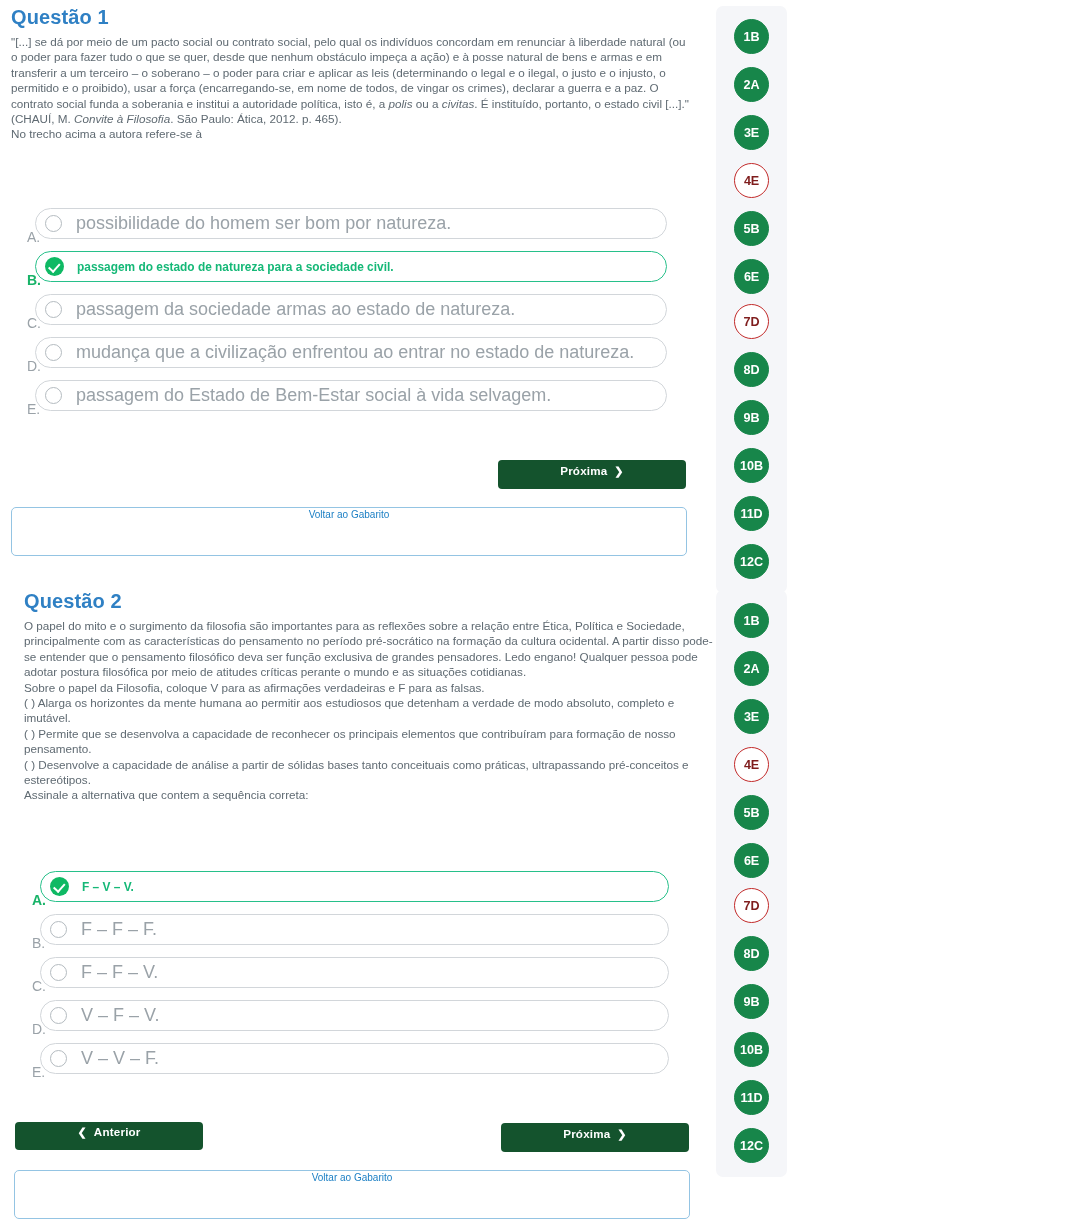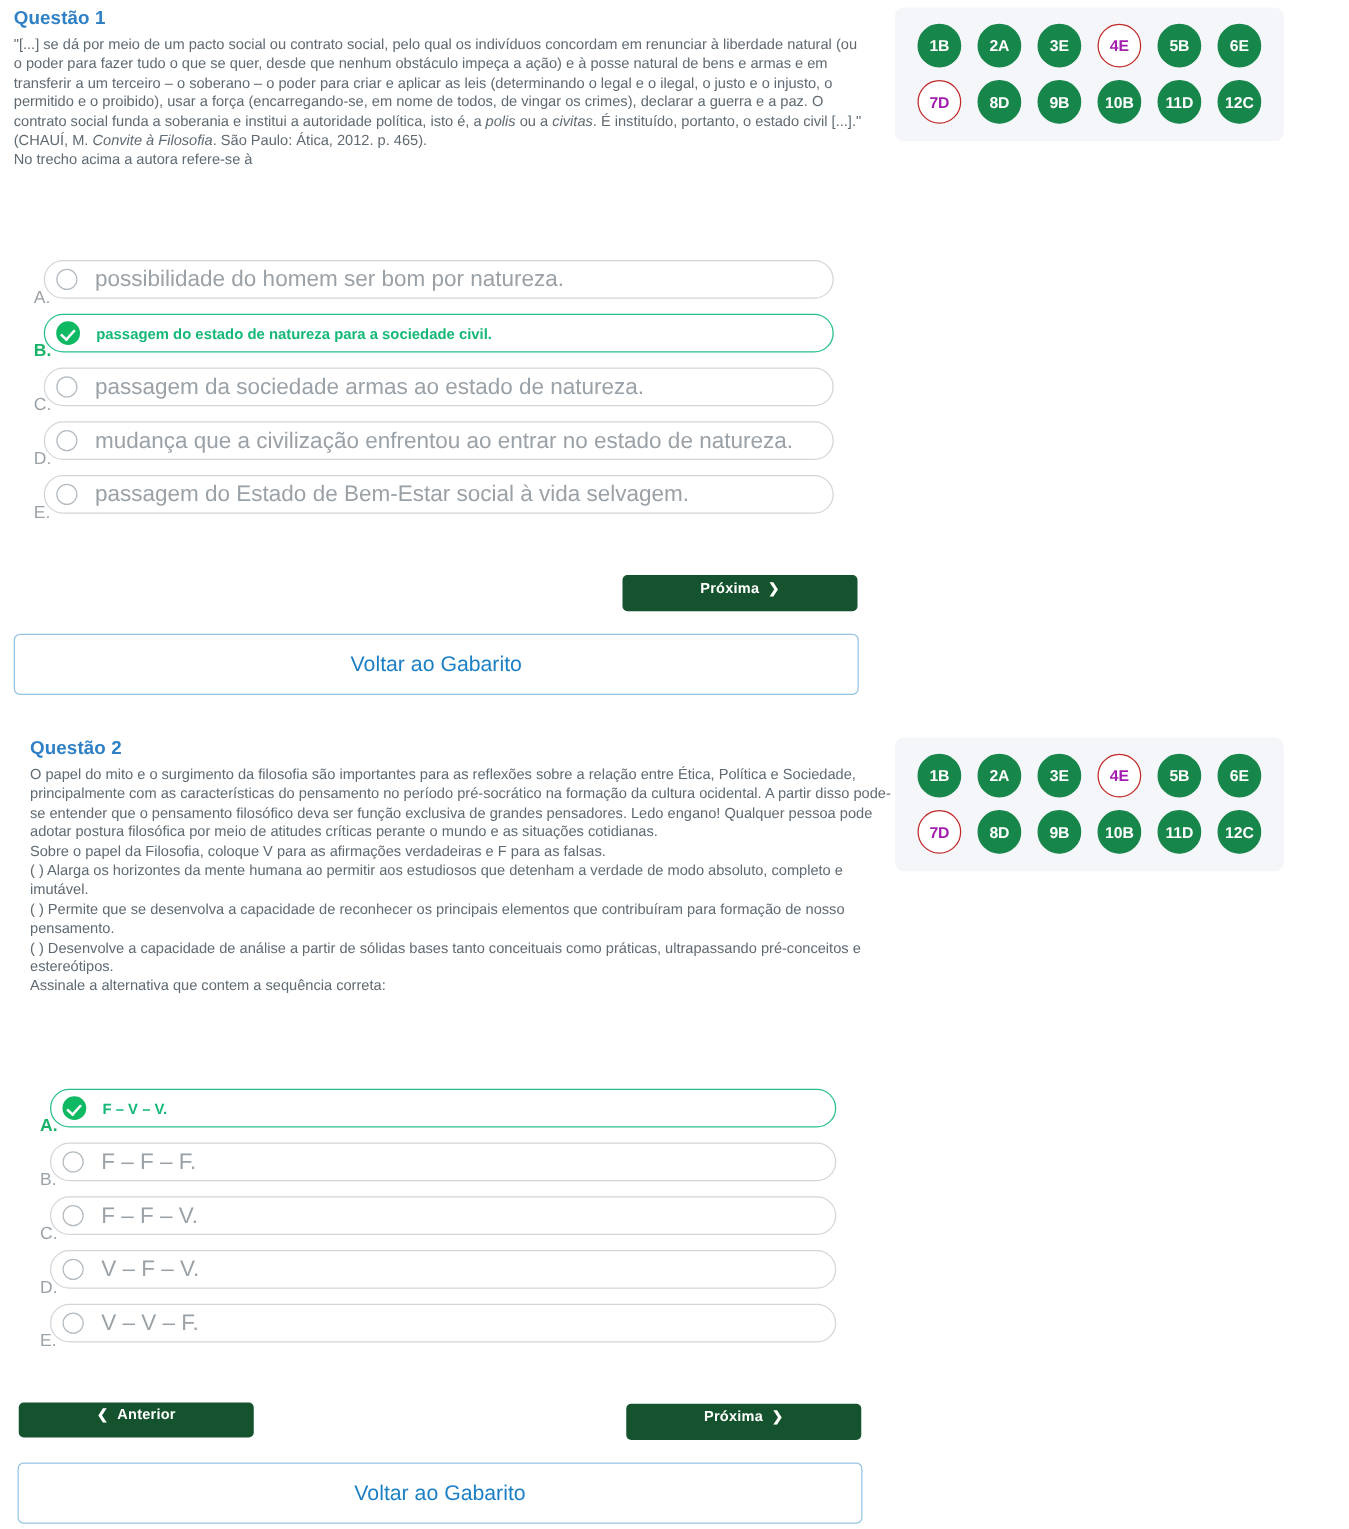--- a/index.html
+++ b/index.html
@@ -7,21 +7,21 @@
     margin: 0; padding: 0;
     background: #ffffff;
     width: 1079px; height: 1223px;
     font-family: "Liberation Sans", sans-serif;
     -webkit-font-smoothing: antialiased;
   }
   .page { position: relative; width: 1079px; height: 1223px; overflow: hidden; }
 
   
   .q-heading {
-    font-size: 15px;
+    font-size: 20px;
     font-weight: bold;
     color: #2f80c4;
     margin: 0 0 5px 0;
     letter-spacing: .1px;
   }
   .q-body {
     font-size: 11.7px;
     line-height: 15.4px;
     color: #5f6a72;
     margin: 0;
@@ -124,47 +124,46 @@
   }
   .chev { font-size: 11px; font-weight: bold; line-height: 1; }
 
   .btn-outline {
     position: absolute;
     background: #ffffff;
     border: 1px solid #94c4e3;
     border-radius: 5px;
     color: #1b7fc4;
     font-family: "Liberation Sans", sans-serif;
-    font-size: 17px;
+    font-size: 10px;
     display: flex;
-    align-items: center;
     justify-content: center;
     cursor: pointer;
   }
 
   
   .badge-panel {
     position: absolute;
     background: #f5f6f9;
     border-radius: 7px;
     padding: 13px 18px 14px 18px;
   }
-  .badge-row { display: flex; gap: 13px; }
+  .badge-row { display: flex; gap: 13px; flex-direction: column; }
   .badge-row + .badge-row { margin-top: 10px; }
   .badge {
     width: 35px; height: 35px;
     border-radius: 50%;
     display: flex; align-items: center; justify-content: center;
     font-size: 12.6px;
     font-weight: bold;
     cursor: pointer;
     letter-spacing: -.1px;
   }
   .badge.filled { background: #17864a; color: #ffffff; border: 1px solid #17864a; }
-  .badge.outlined { background: #ffffff; color: #a21caf; border: 1.6px solid #c22a2a; }
+  .badge.outlined { background: #ffffff; color: #7f1d1d; border: 1.6px solid #c22a2a; }
 
   
   #q1-block { position: absolute; left: 11px; top: 6px; width: 682px; }
   #q1-options { position: absolute; left: 11px; top: 186px; width: 656px; }
   #q2-block { position: absolute; left: 11px; top: 590px; width: 690px; margin-left: 13px; }
   #q2-options { position: absolute; left: 16px; top: 849px; width: 653px; }
 </style>
 </head>
 <body>
 

